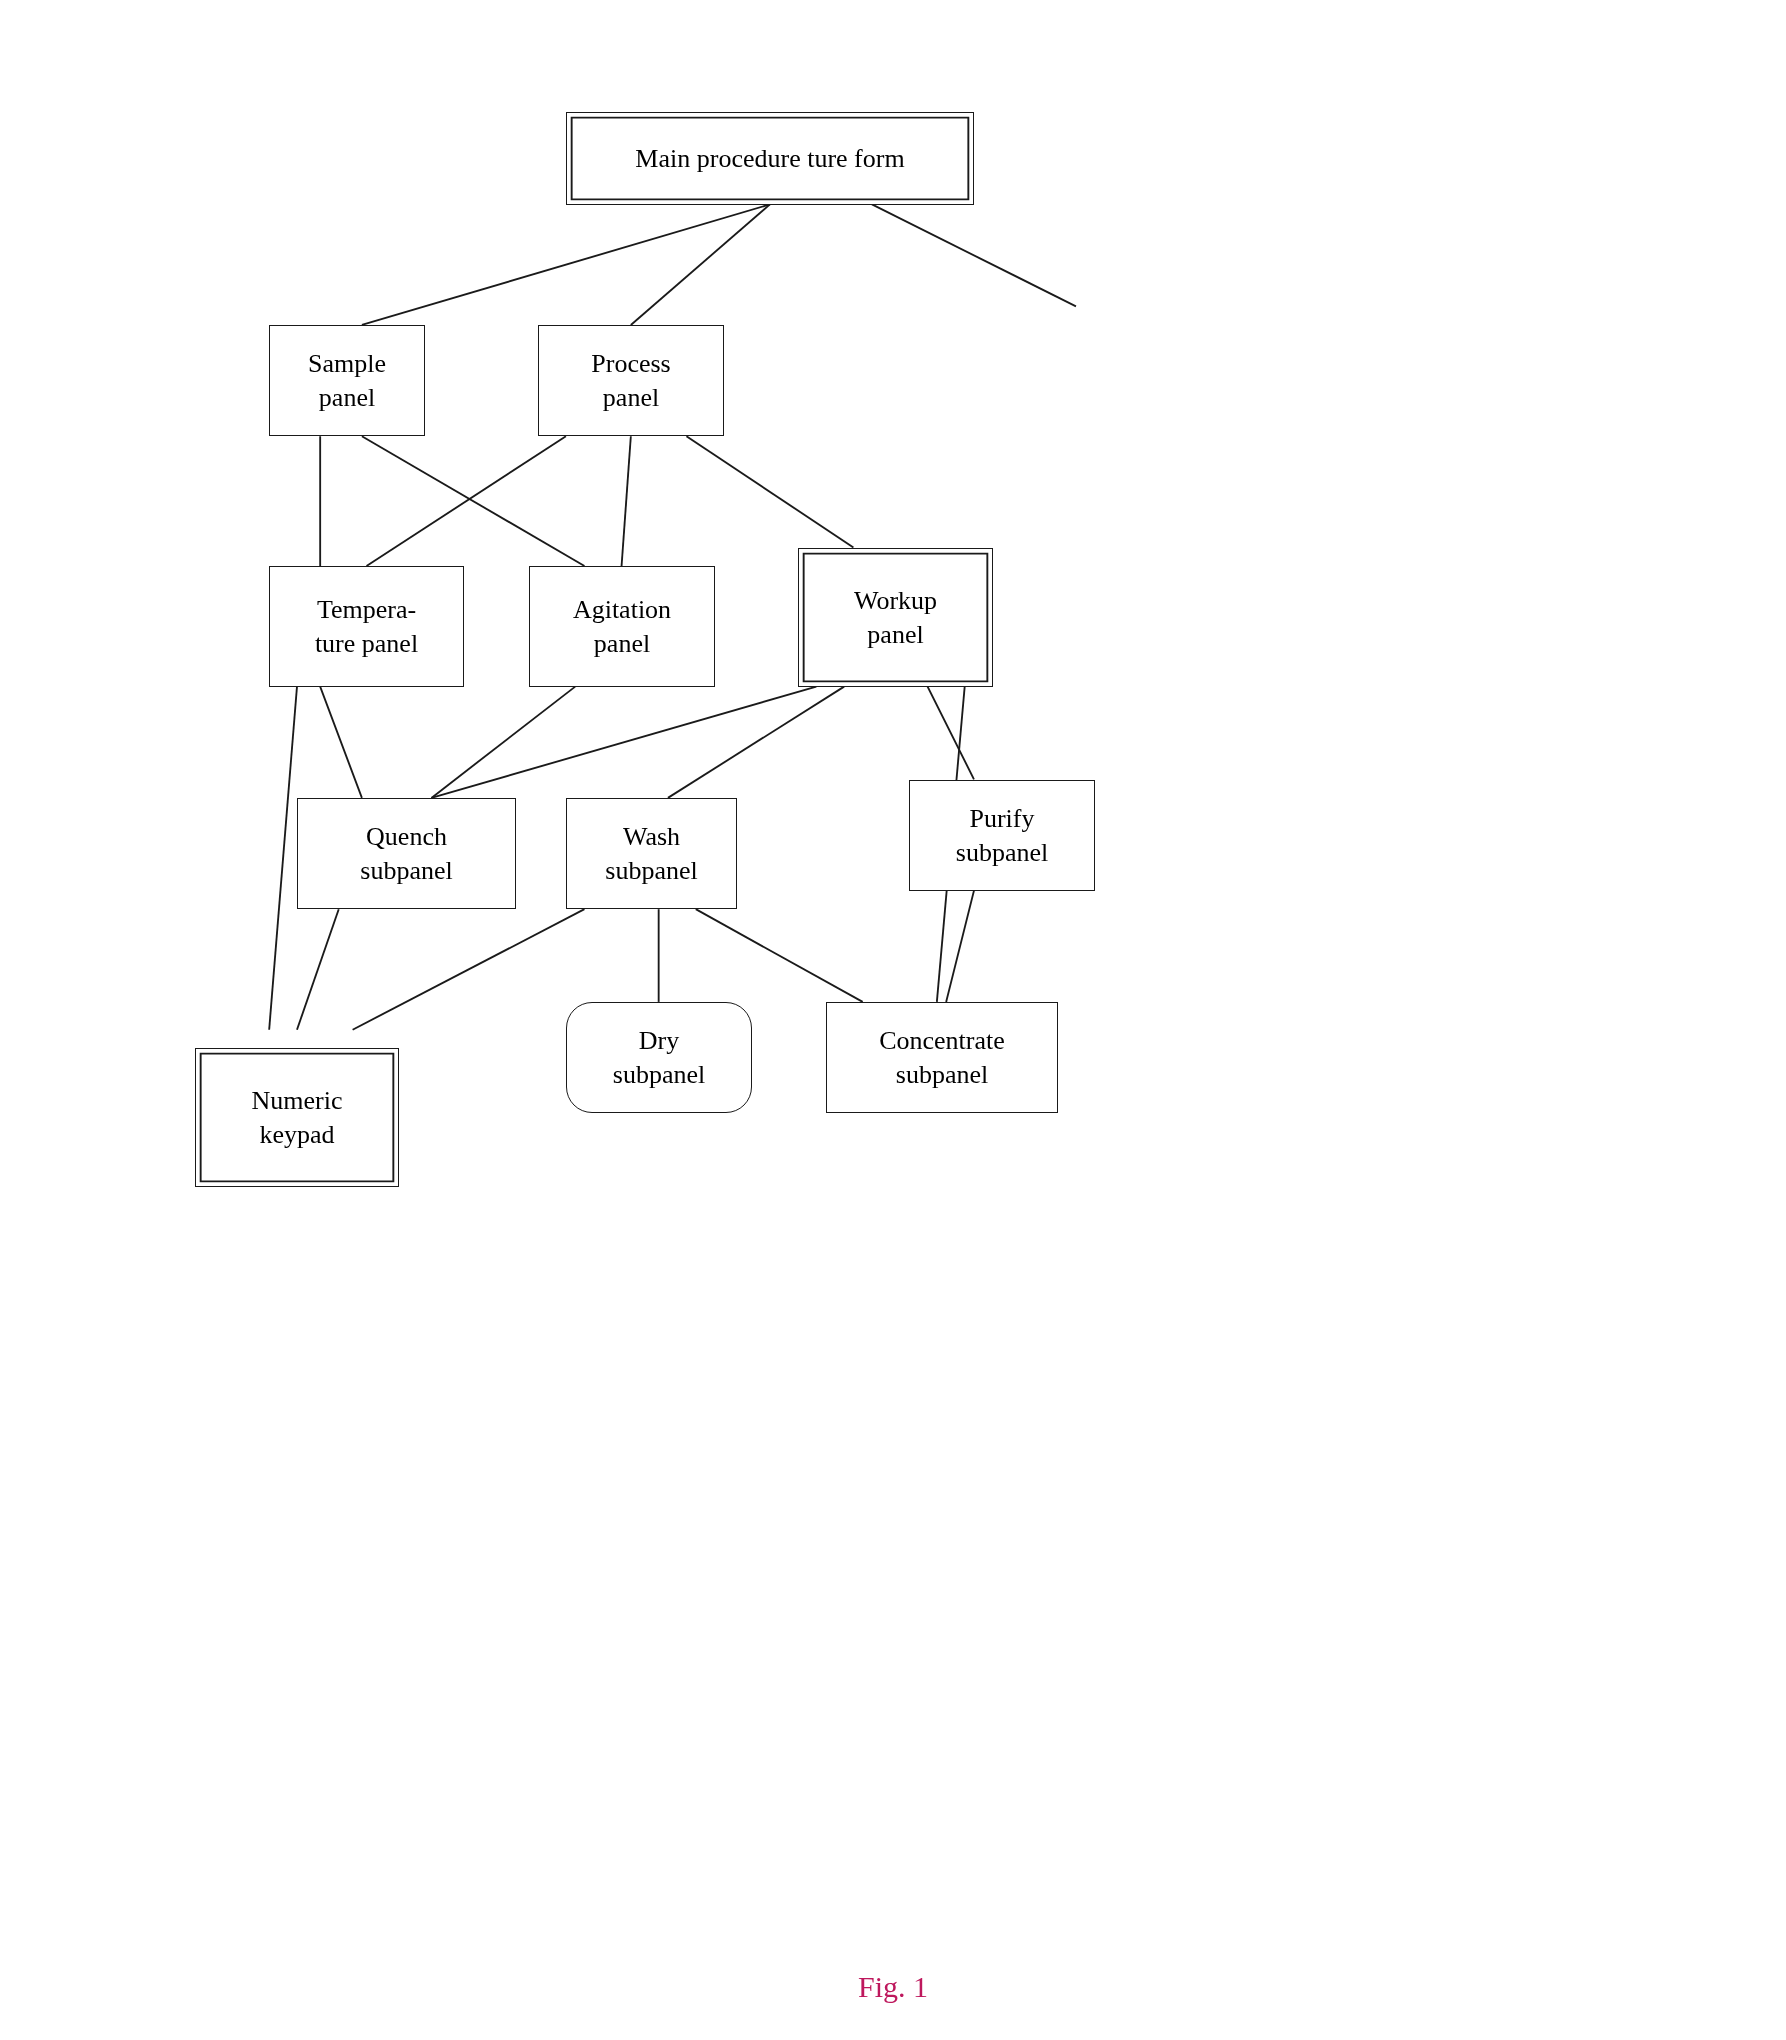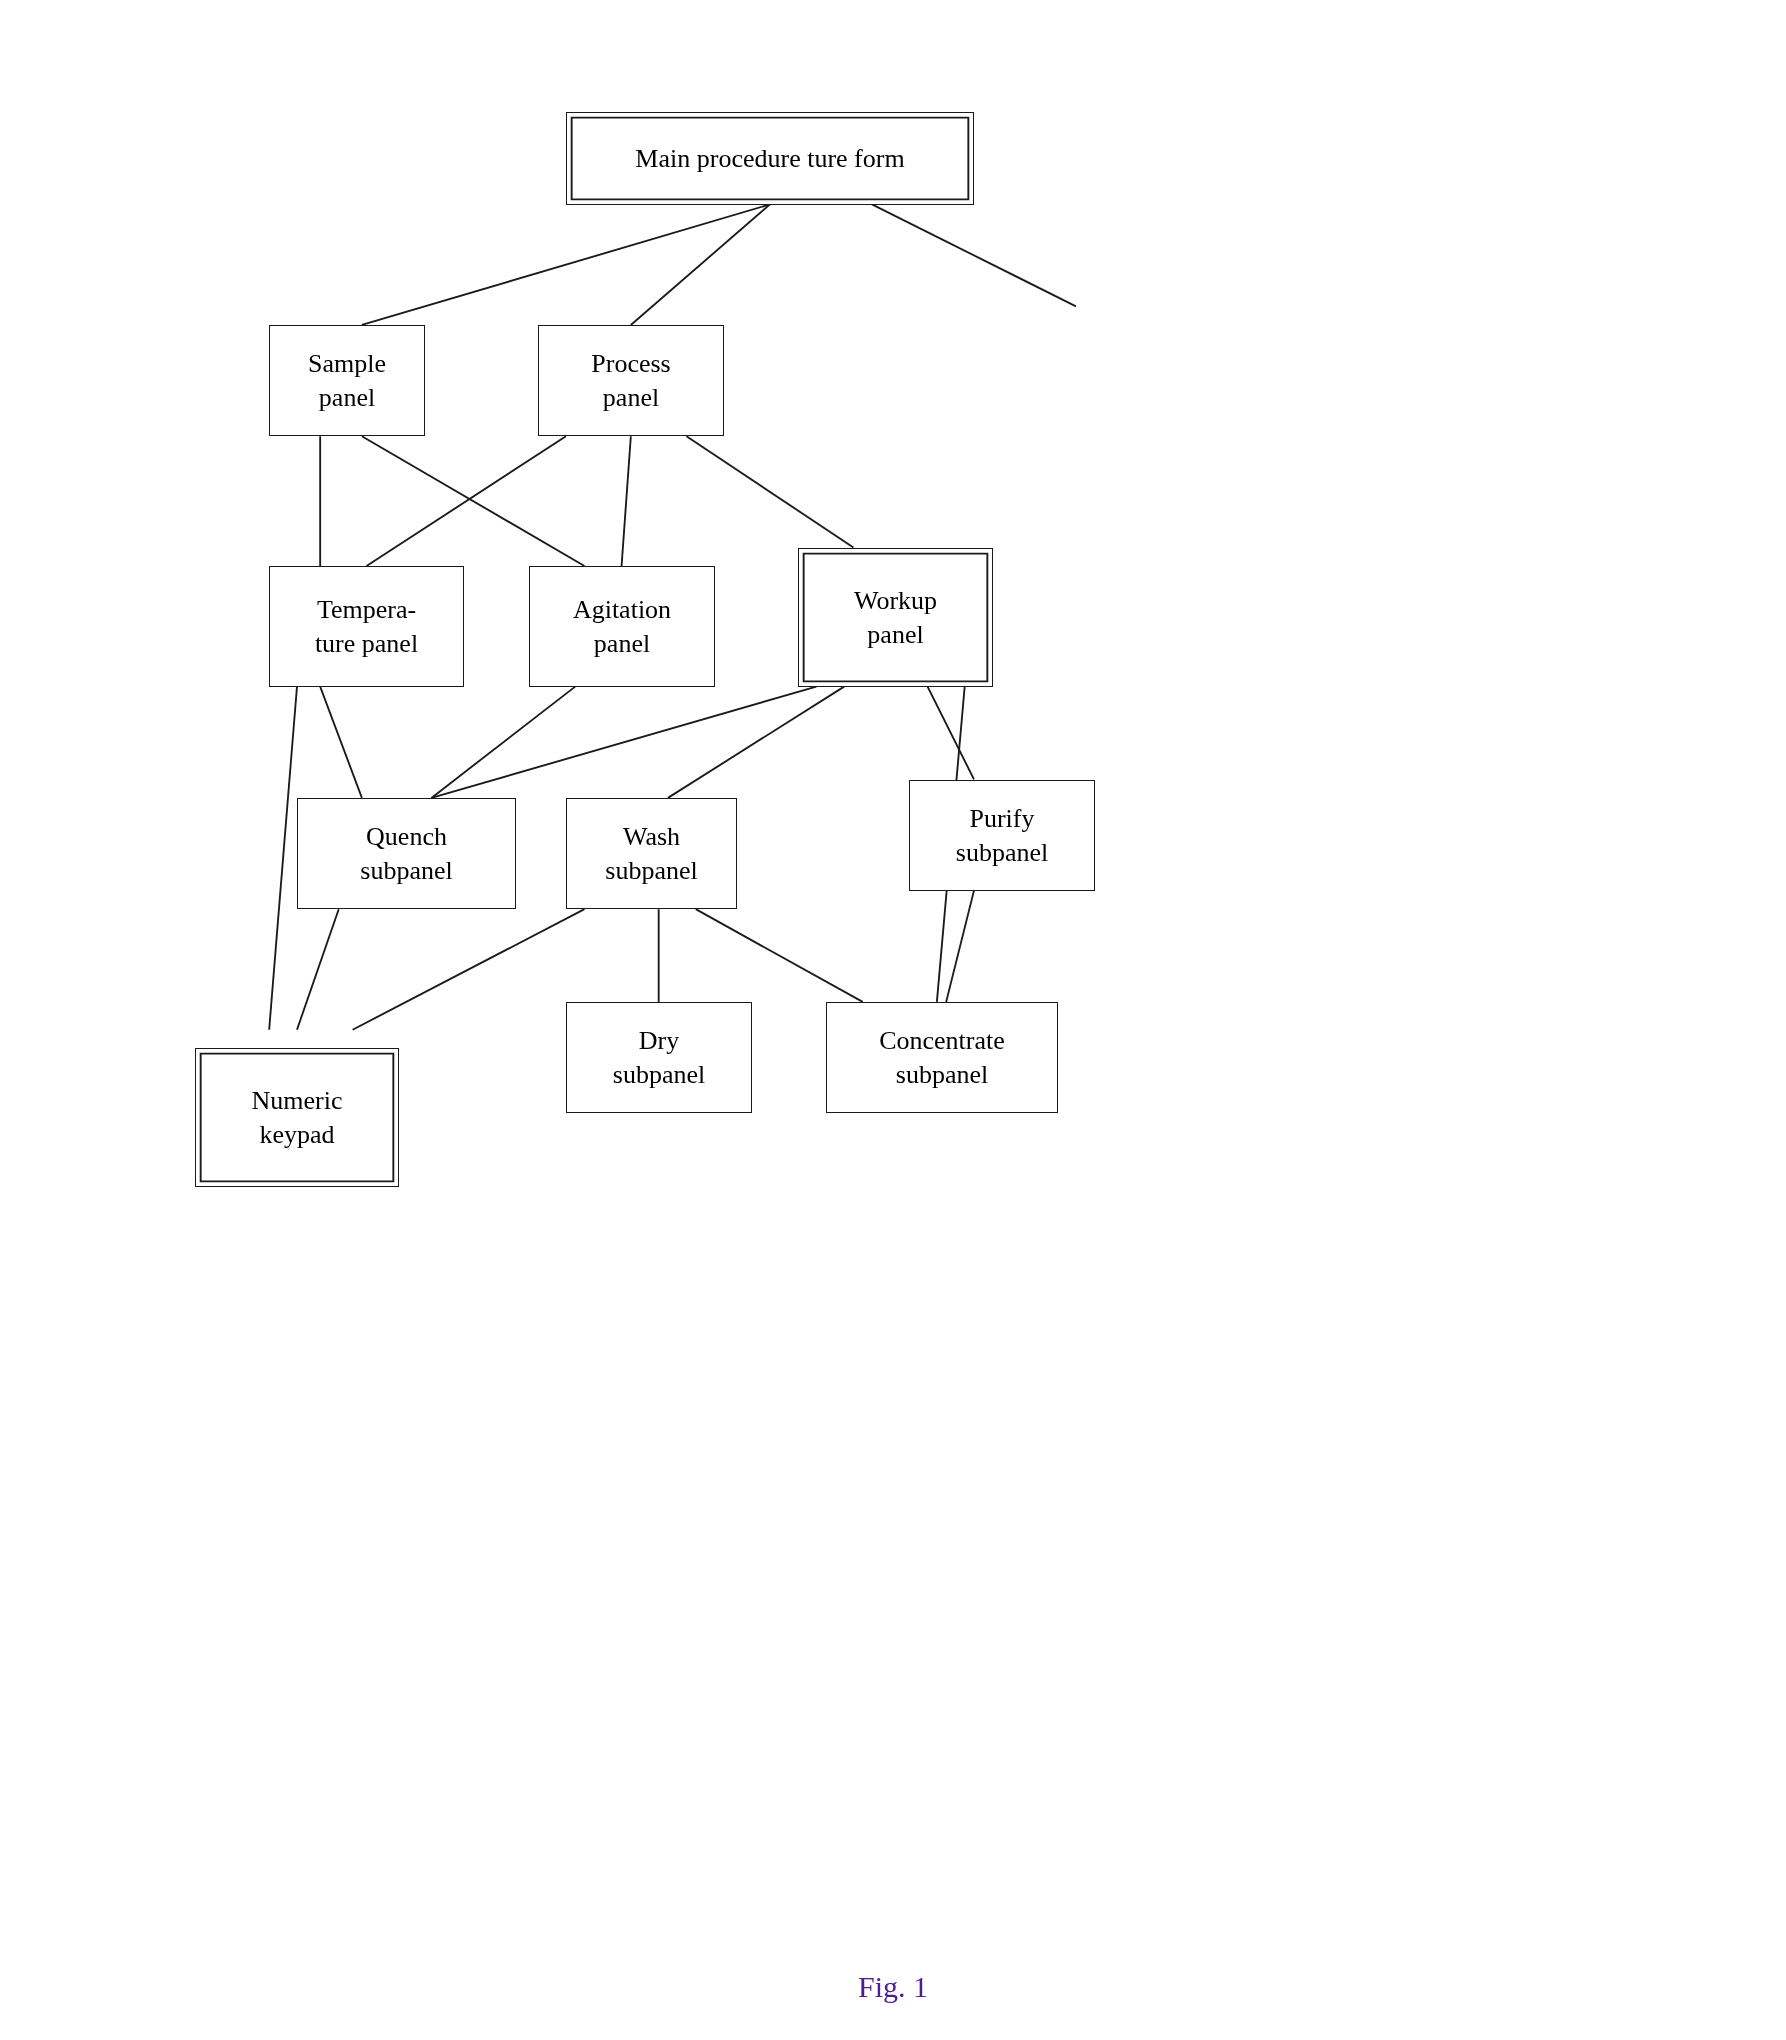--- a/index.html
+++ b/index.html
@@ -58,21 +58,21 @@
       stroke-width: 2;
     }
 
     .fig-label {
       position: absolute;
       bottom: 37px;
       left: 50%;
       transform: translateX(-50%);
       font-size: 30px;
       font-family: 'Times New Roman', Times, serif;
-      color: #4c1d95;
+      color: #be185d;
     }
   </style>
 </head>
 <body>
 
 <div class="diagram-container">
   <svg class="connections" viewBox="0 0 1560 1900" width="1447" height="1762">
 
     <line x1="650" y1="160" x2="210" y2="290"></line>
 
@@ -145,21 +145,21 @@
   </div>
 
   <div class="node" style="left:399px; top:742px; width:171px; height:111px;">
     <span>Wash<br>subpanel</span>
   </div>
 
   <div class="node" style="left:742px; top:724px; width:186px; height:111px;">
     <span>Purify<br>subpanel</span>
   </div>
 
-  <div class="node" style="left:399px; top:946px; width:186px; height:111px;">
+  <div class="node" style="left:399px; top:946px; width:186px; height:111px;border-radius:26px;">
     <span>Dry<br>subpanel</span>
   </div>
 
   <div class="node" style="left:659px; top:946px; width:232px; height:111px;">
     <span>Concentrate<br>subpanel</span>
   </div>
 
   <div class="node double-border" style="left:28px; top:992px; width:204px; height:139px;">
     <span>Numeric<br>keypad</span>
   </div>

